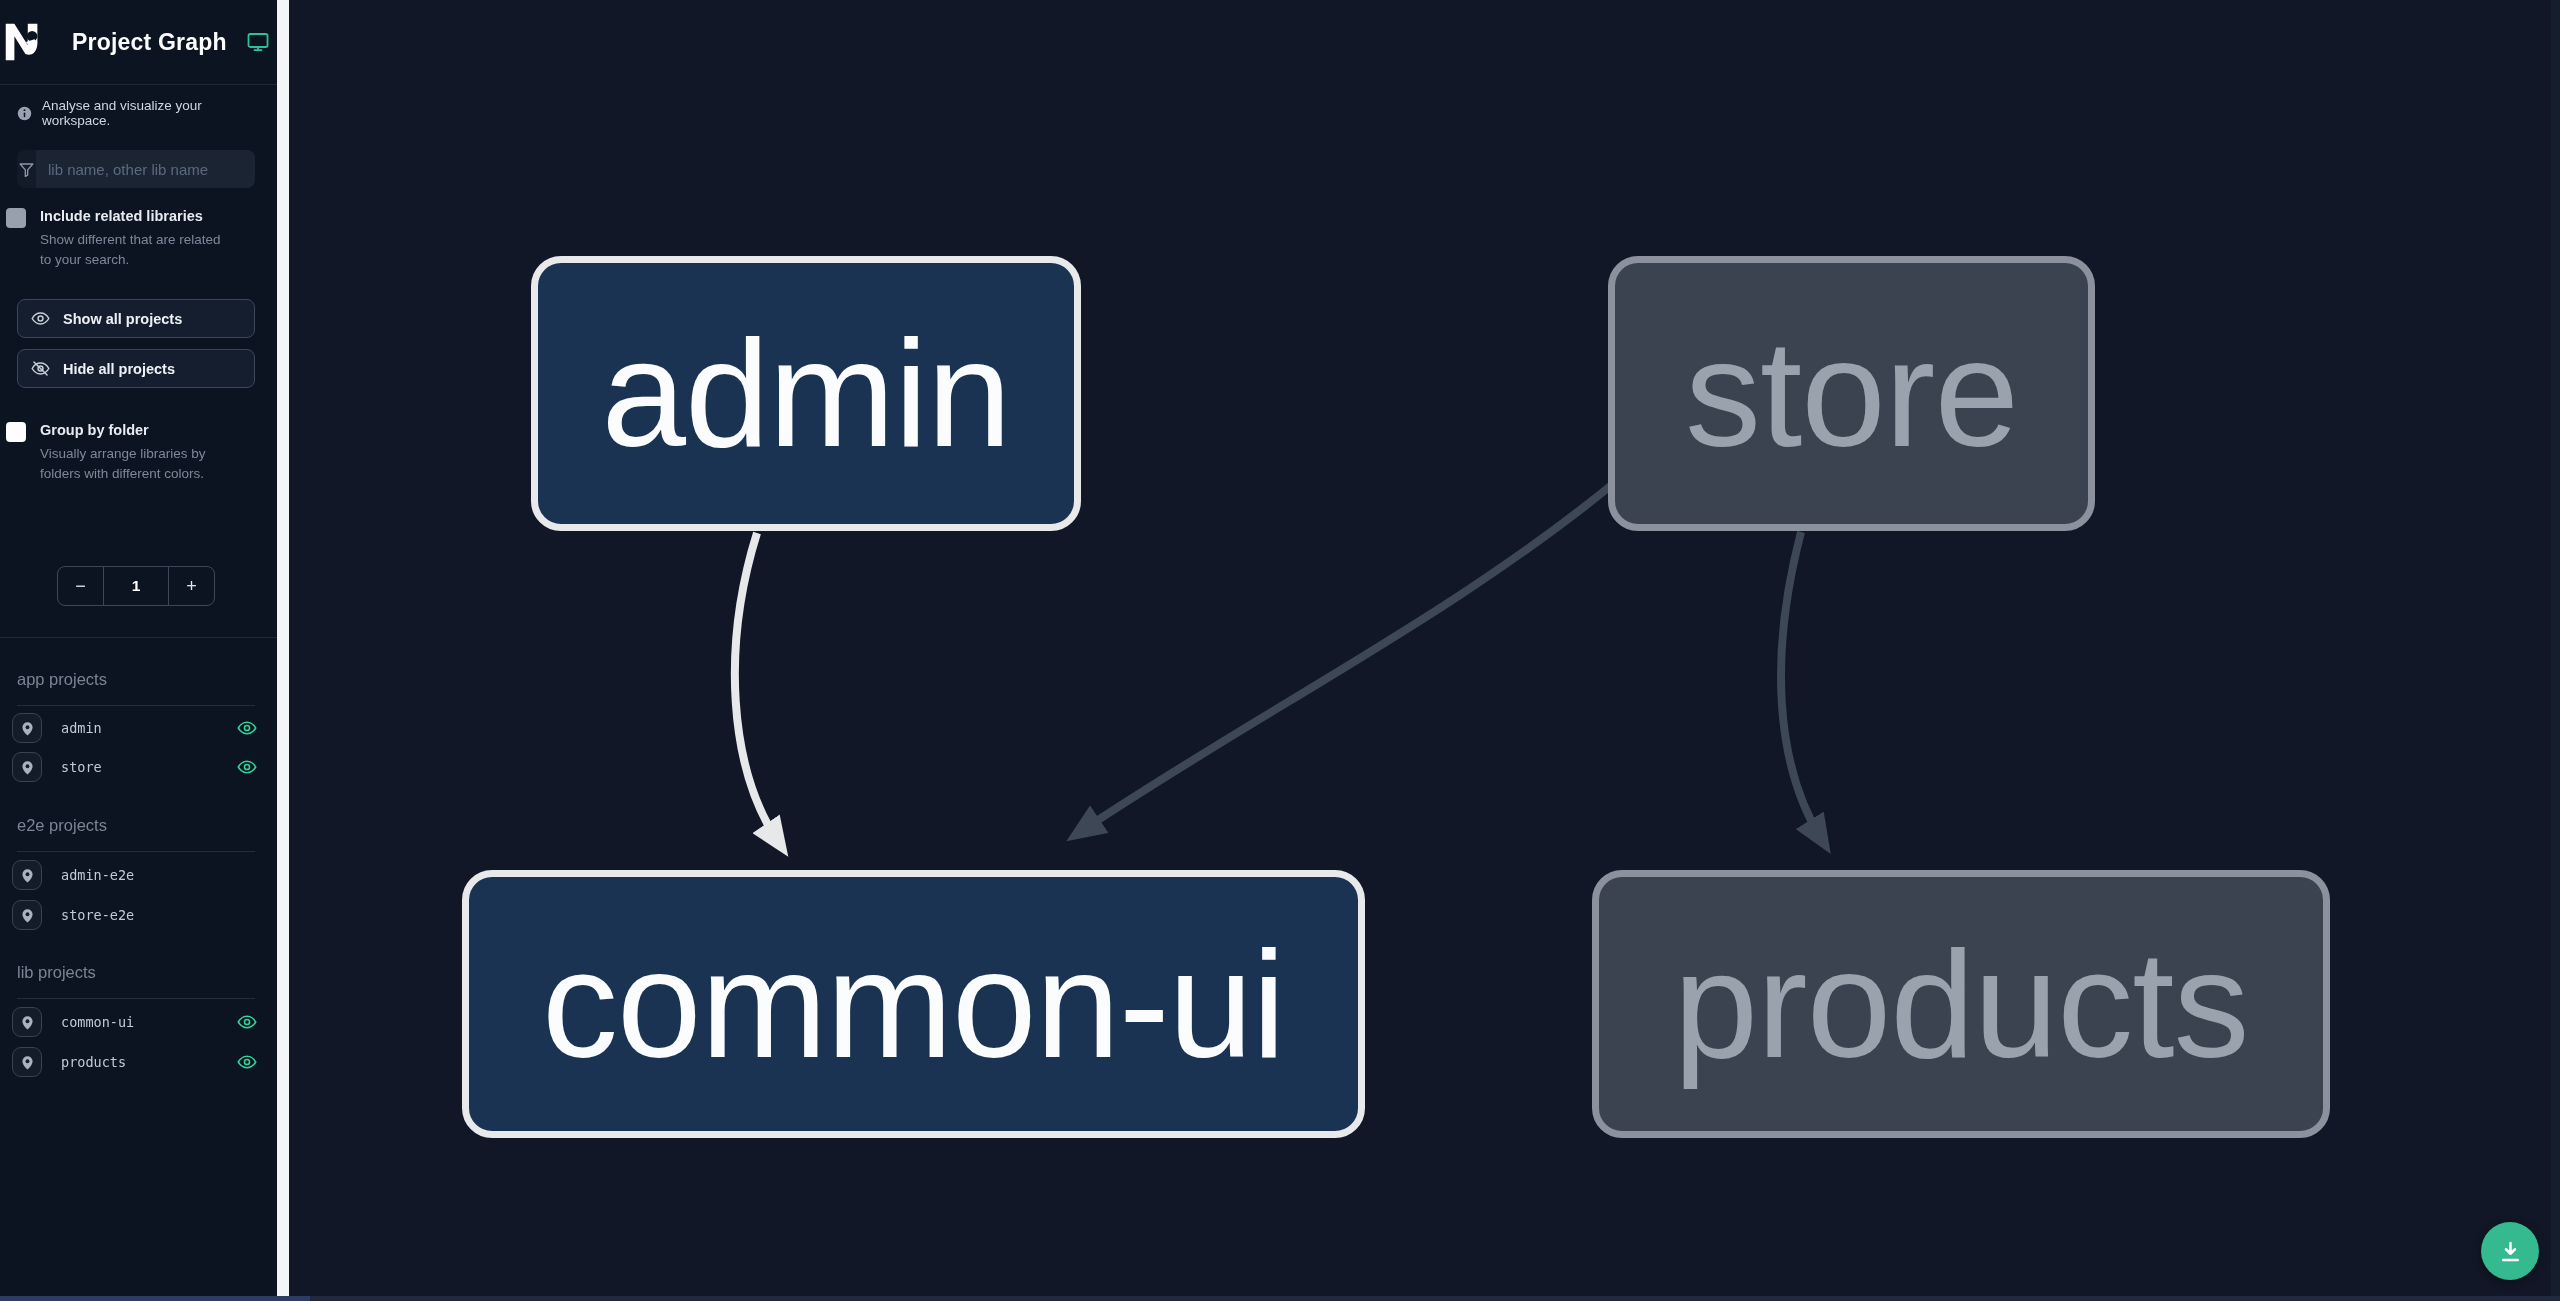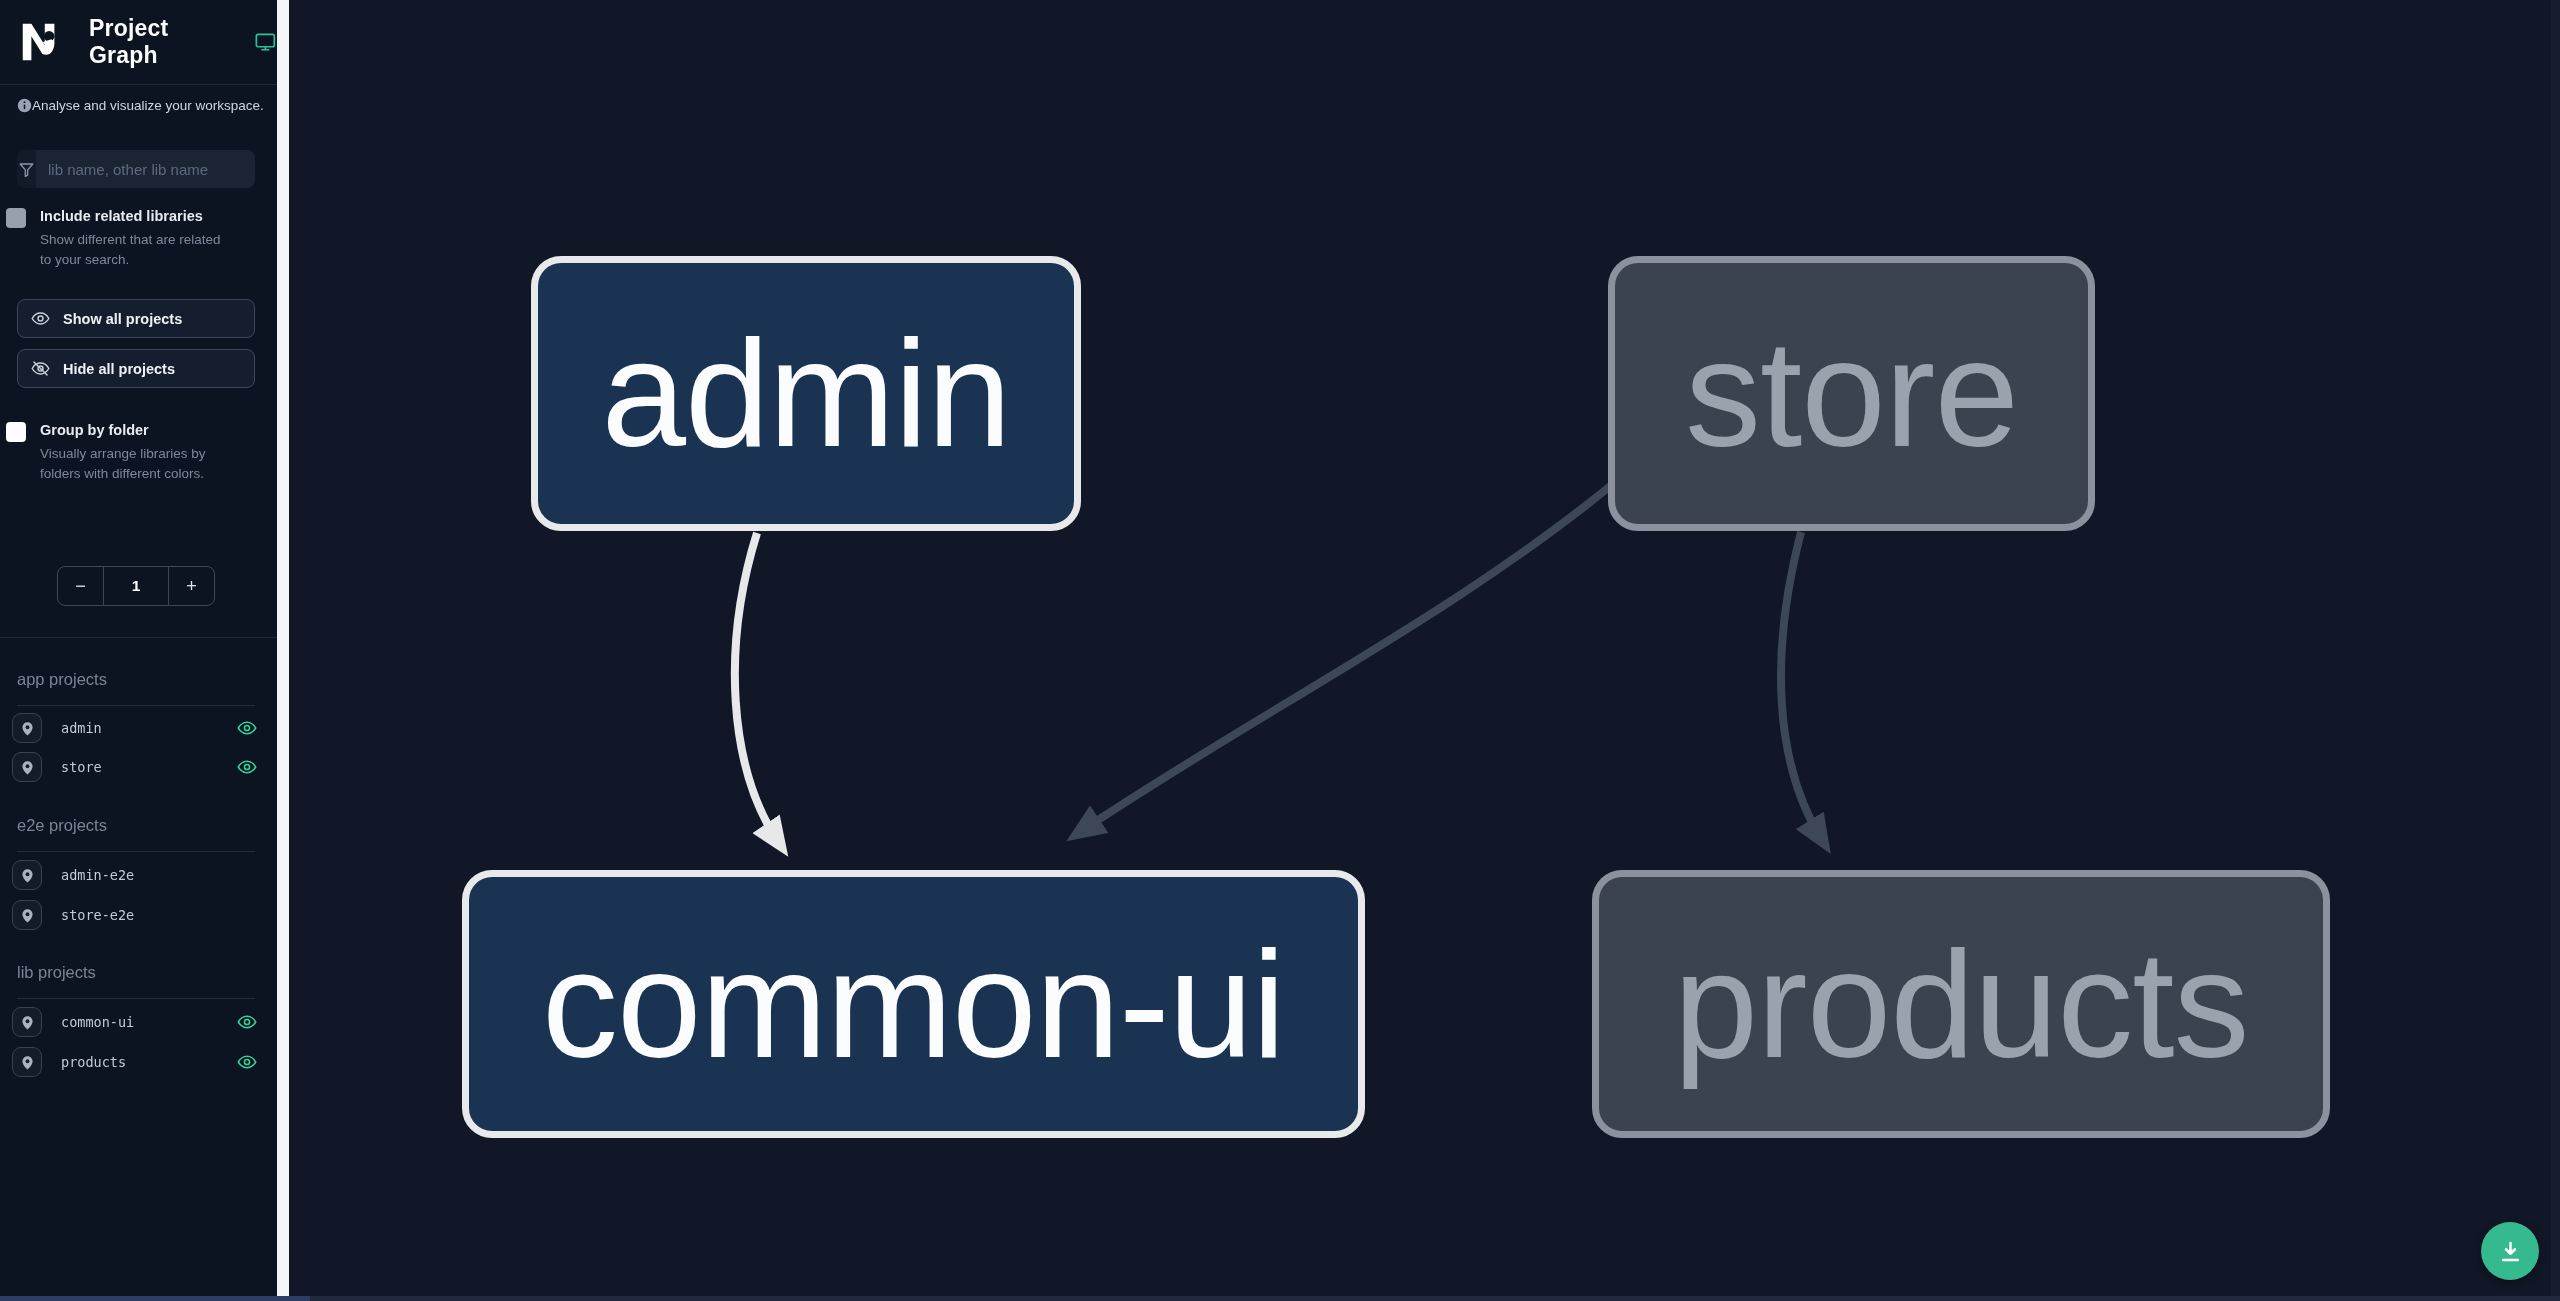--- a/index.html
+++ b/index.html
@@ -5,27 +5,27 @@
   * { margin:0; padding:0; box-sizing:border-box; }
   html,body { width:2560px; height:1301px; overflow:hidden; background:#111726;
               font-family:"Liberation Sans", sans-serif; }
   .stage { position:absolute; inset:0; width:2560px; height:1301px; }
 
   
   .sidebar { position:absolute; left:0; top:0; width:277px; height:1301px;
              background:#0d1421; z-index:10; }
   .sb-header { position:absolute; top:0; left:0; width:277px; height:85px;
                border-bottom:1px solid #1f2836; display:flex; align-items:center;
-               padding-left:17px; }
+               }
   .logo { width:46px; height:46px; flex:0 0 auto; }
   .sb-title { margin-left:26px; font-size:23px; font-weight:700; color:#fdfdfe; letter-spacing:.2px; }
   .theme-ic { margin-left:19px; width:24px; height:24px; color:#2cc298; }
 
   .sb-info { position:absolute; top:98px; left:17px; width:248px; display:flex;
-             align-items:center; }
+             align-items:center; gap:10px; }
   .info-ic { width:15px; height:15px; flex:0 0 auto; }
   .sb-info span { font-size:13.5px; font-weight:500; color:#ced6e0; }
 
   .search { position:absolute; top:150px; left:17px; width:238px; height:38px;
             border-radius:8px; overflow:hidden; display:flex; background:#131a28; }
   .search .f-ic { width:35px; display:grid; place-items:center; color:#8b95a7; }
   .search input { flex:1; border:0; outline:none; background:#1b2433; color:#e5eaf0;
                   font-size:15px; font-family:"Liberation Sans",sans-serif; padding:0 12px; }
   .search input::placeholder { color:#5b6a80; }
 

